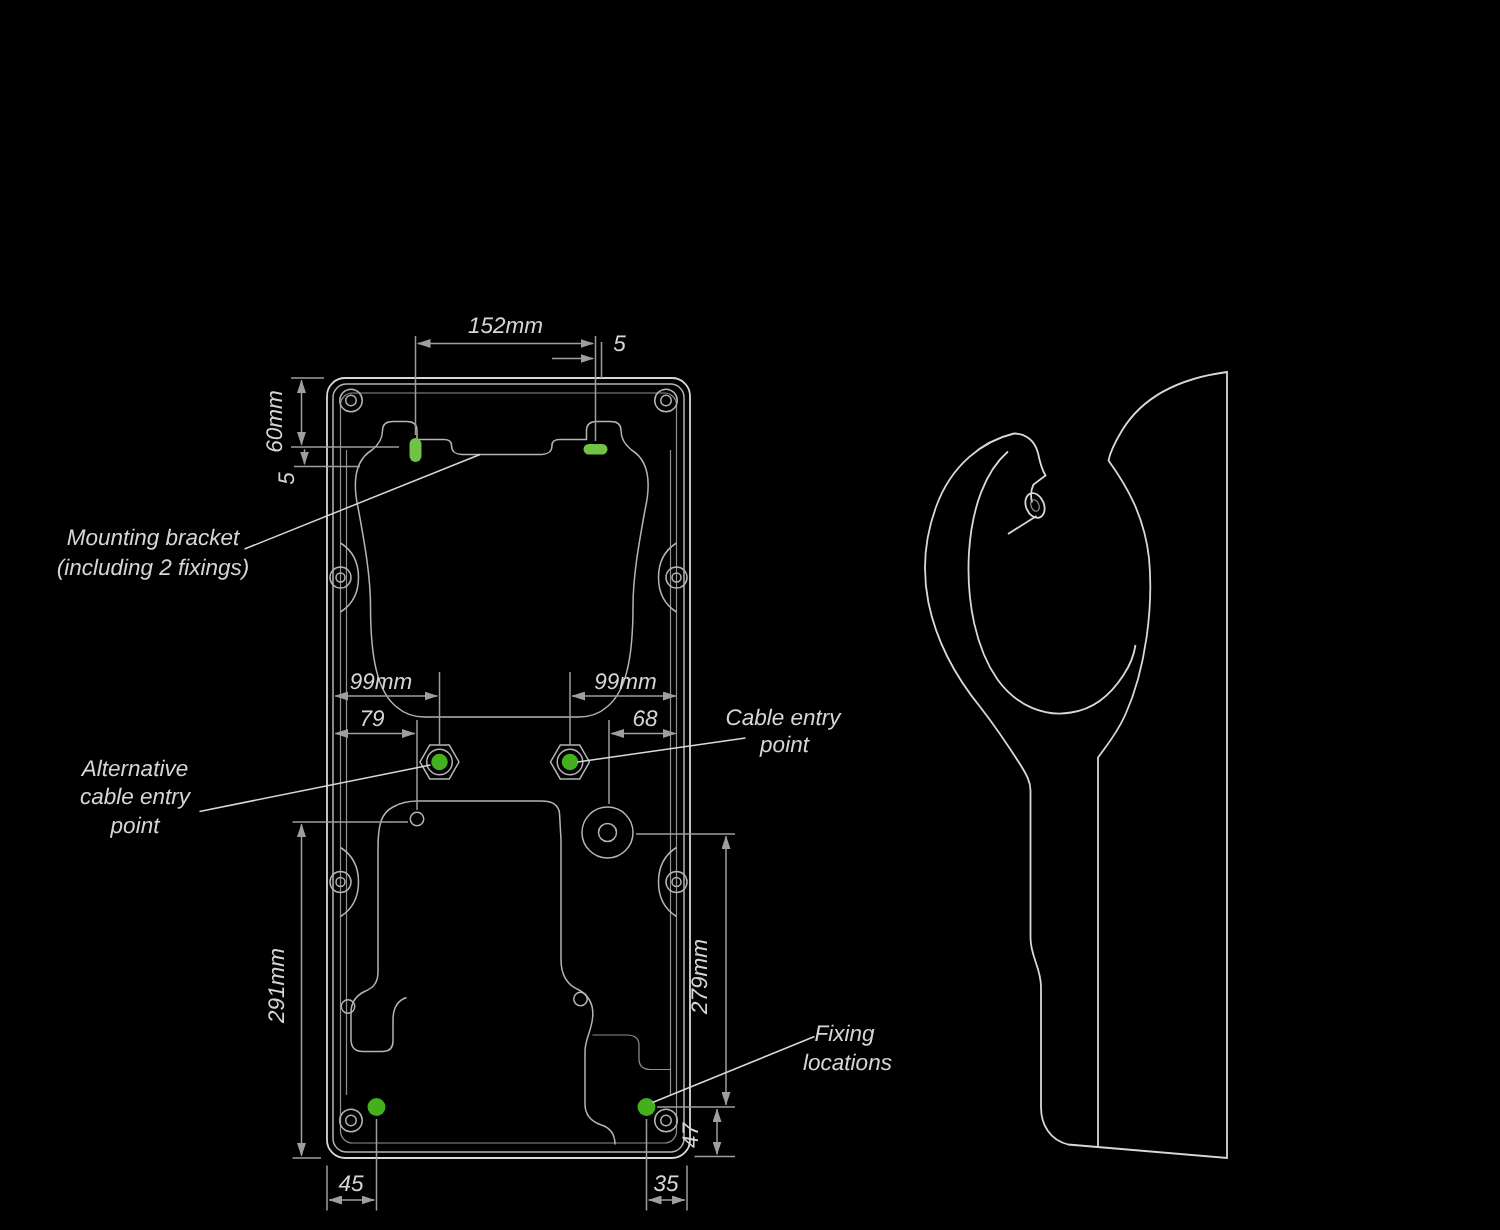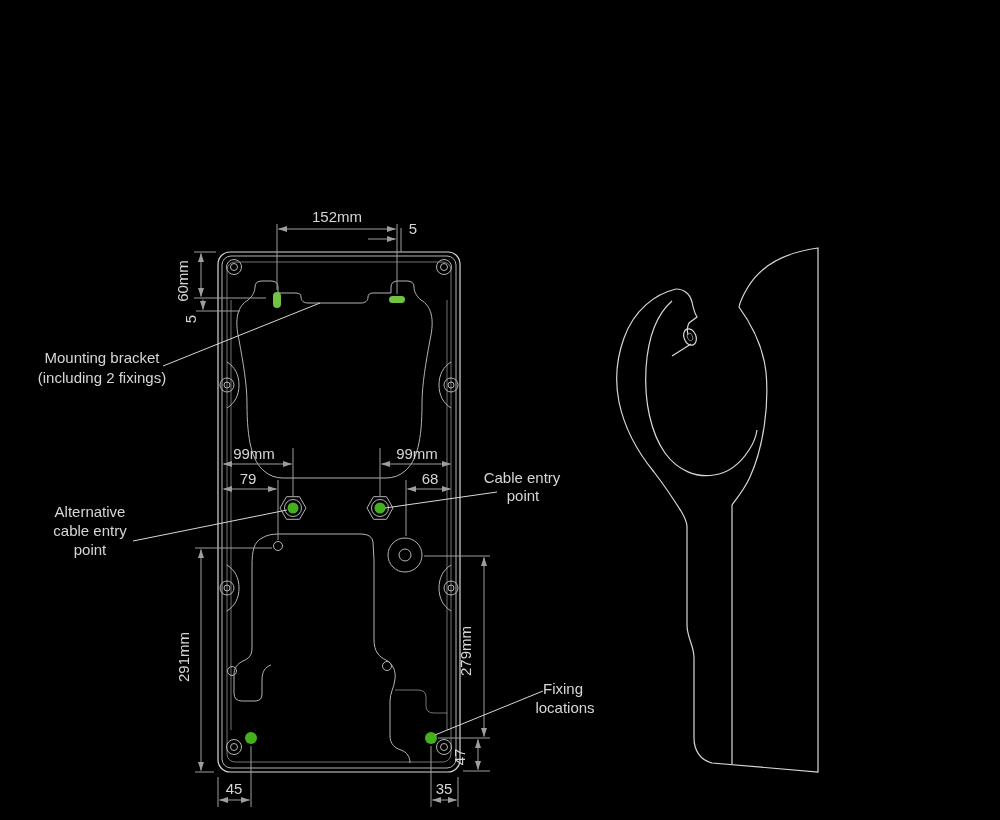--- a/index.html
+++ b/index.html
@@ -5,21 +5,21 @@
   :root{
     --background:#000000;
     --drawing_line:#d8d8d8;
     --inner_line:#b4b4b4;
     --dim_line:#9e9e9e;
     --text:#d6d6d6;
     --green_point:#44b01e;
     --green_slot:#72c244;
   }
   html,body{margin:0;padding:0;background:var(--background);}
-  .page{width:1000px;height:820px;background:var(--background);overflow:hidden;}
+  .page{width:1000px;height:820px;background:var(--background);overflow:hidden;font-style:italic;}
   svg{display:block;}
   text{font-family:"Liberation Sans","DejaVu Sans",sans-serif;font-size:15px;fill:var(--text);}
   .outline{fill:none;stroke:var(--drawing_line);stroke-width:1.2;}
   .inner{fill:none;stroke:var(--inner_line);stroke-width:1;}
   .faint{fill:none;stroke:var(--inner_line);stroke-width:0.8;opacity:.8;}
   .dim{fill:none;stroke:var(--dim_line);stroke-width:1;}
   .leader{fill:none;stroke:var(--drawing_line);stroke-width:1;}
   .green-dot{fill:var(--green_point);stroke:none;}
   .green-slot{fill:var(--green_slot);stroke:none;}
   .arrowhead{fill:var(--dim_line);}

